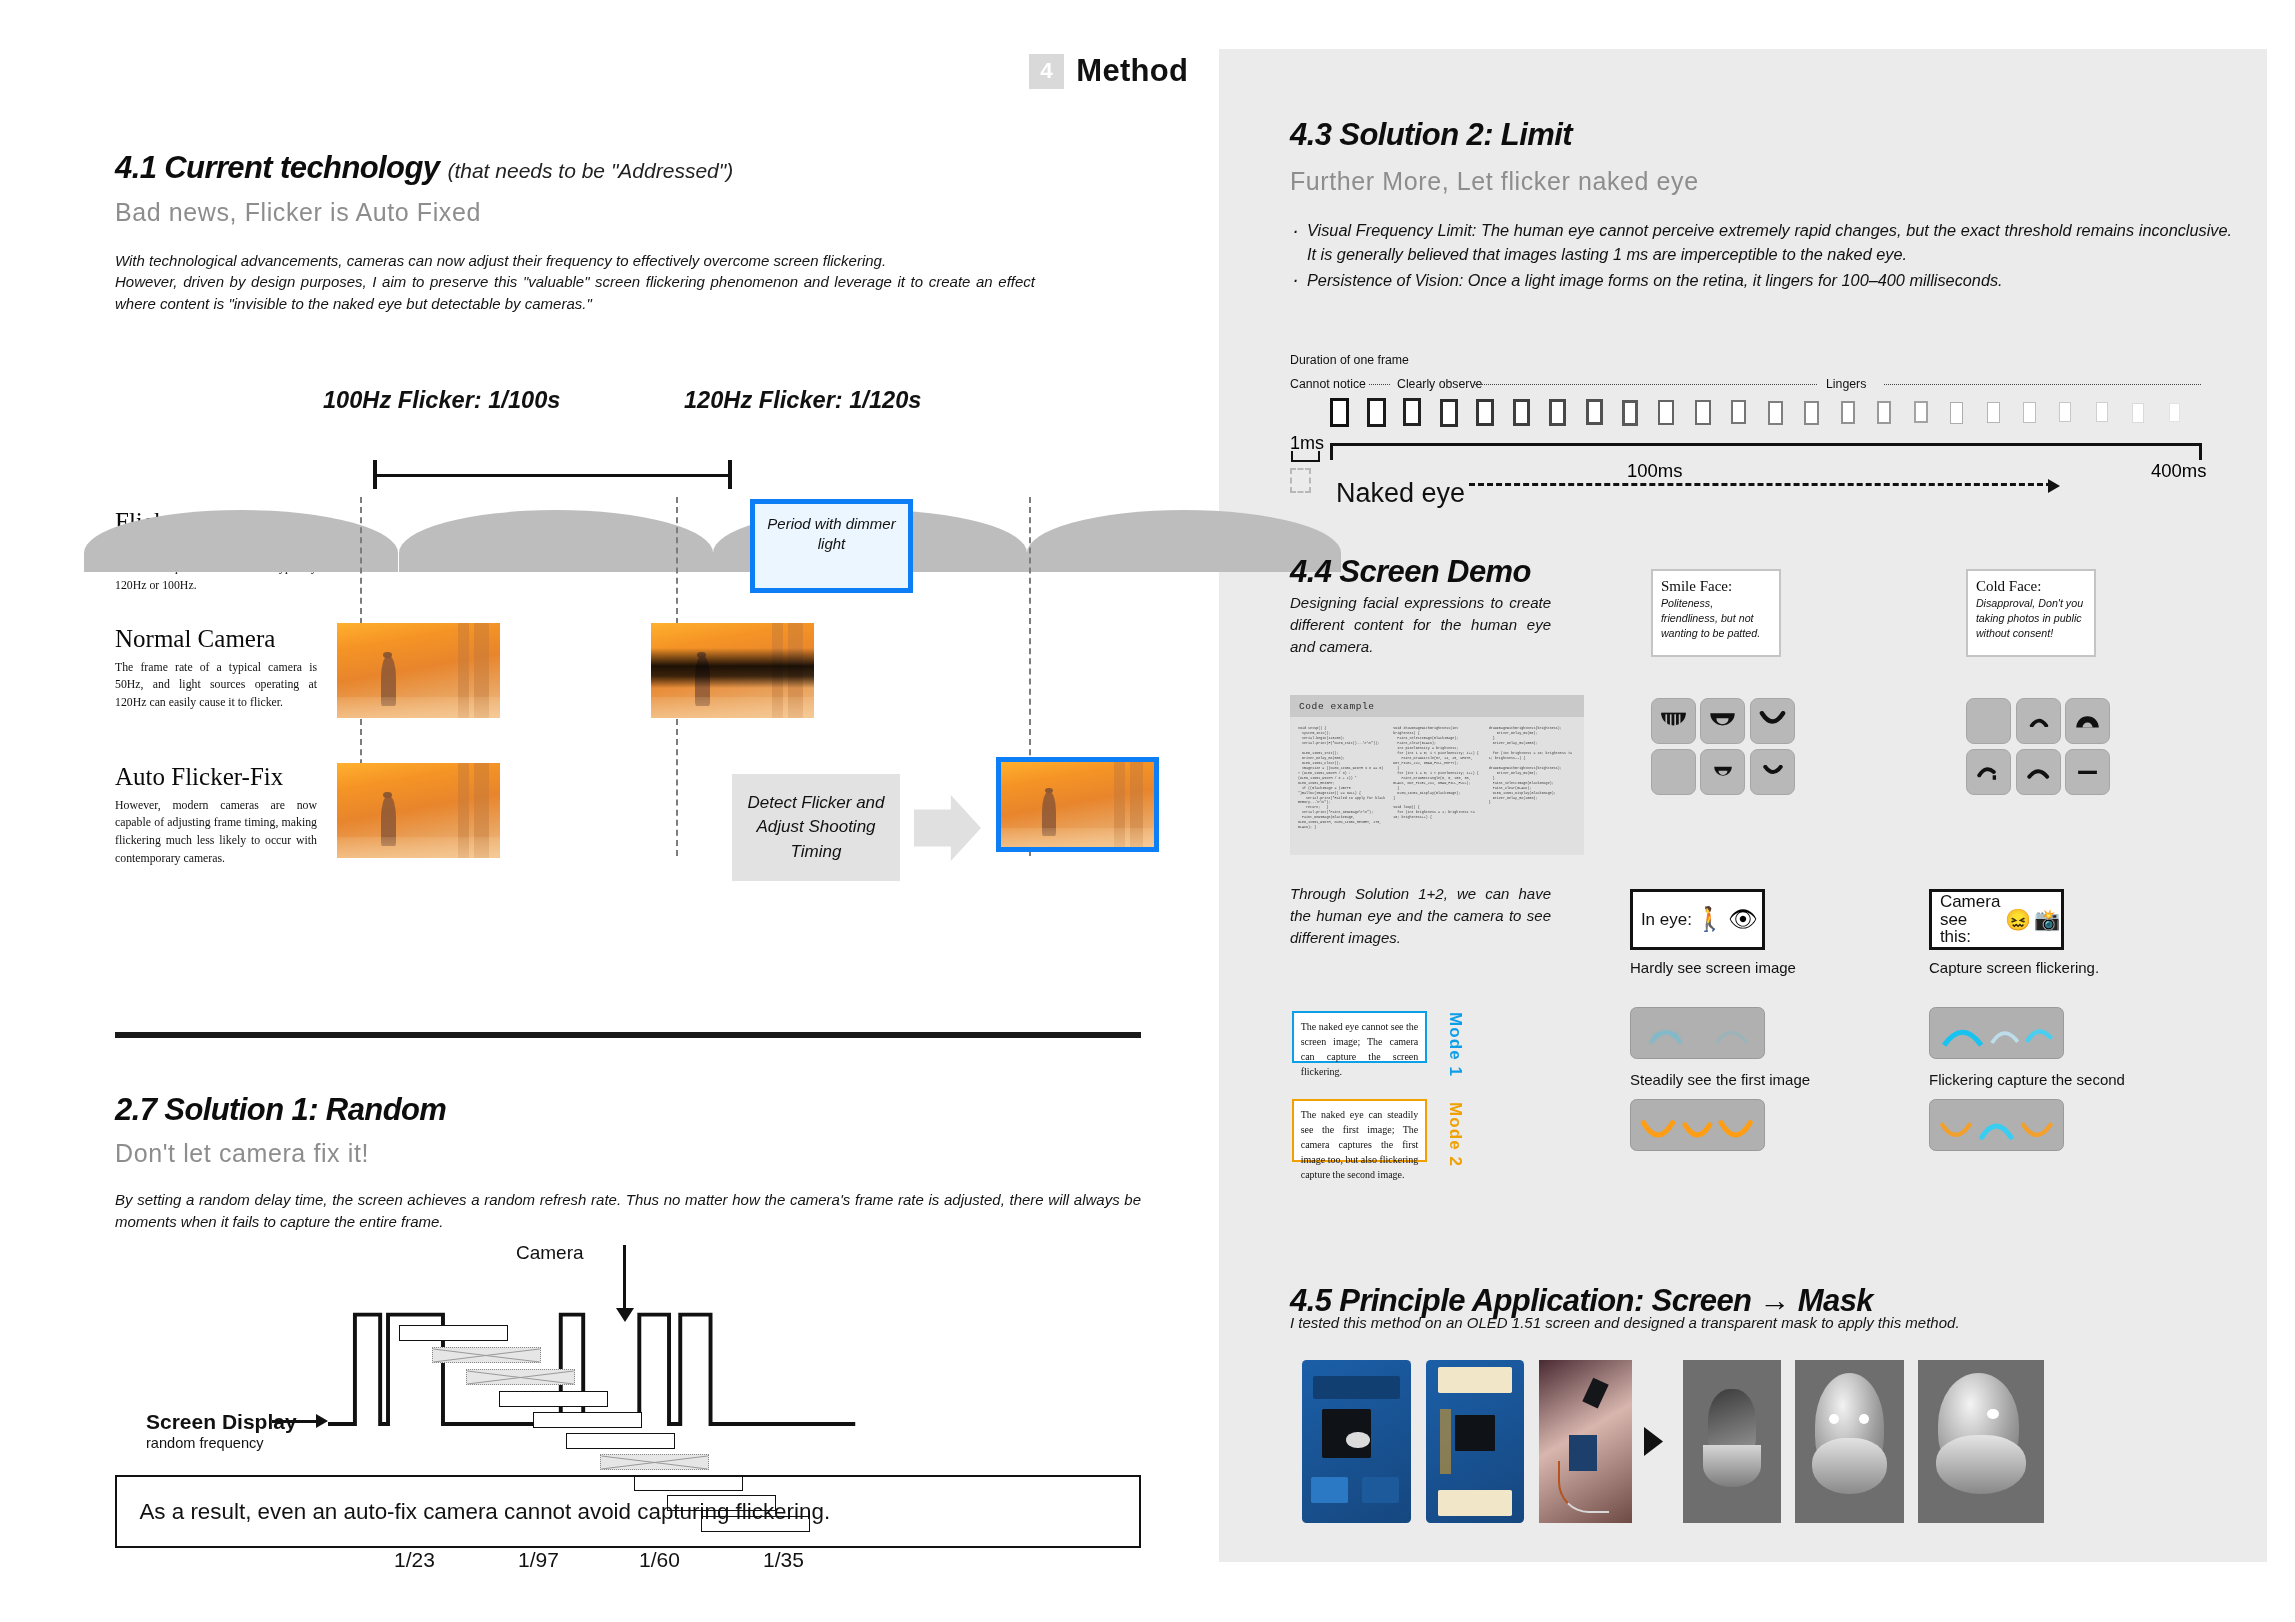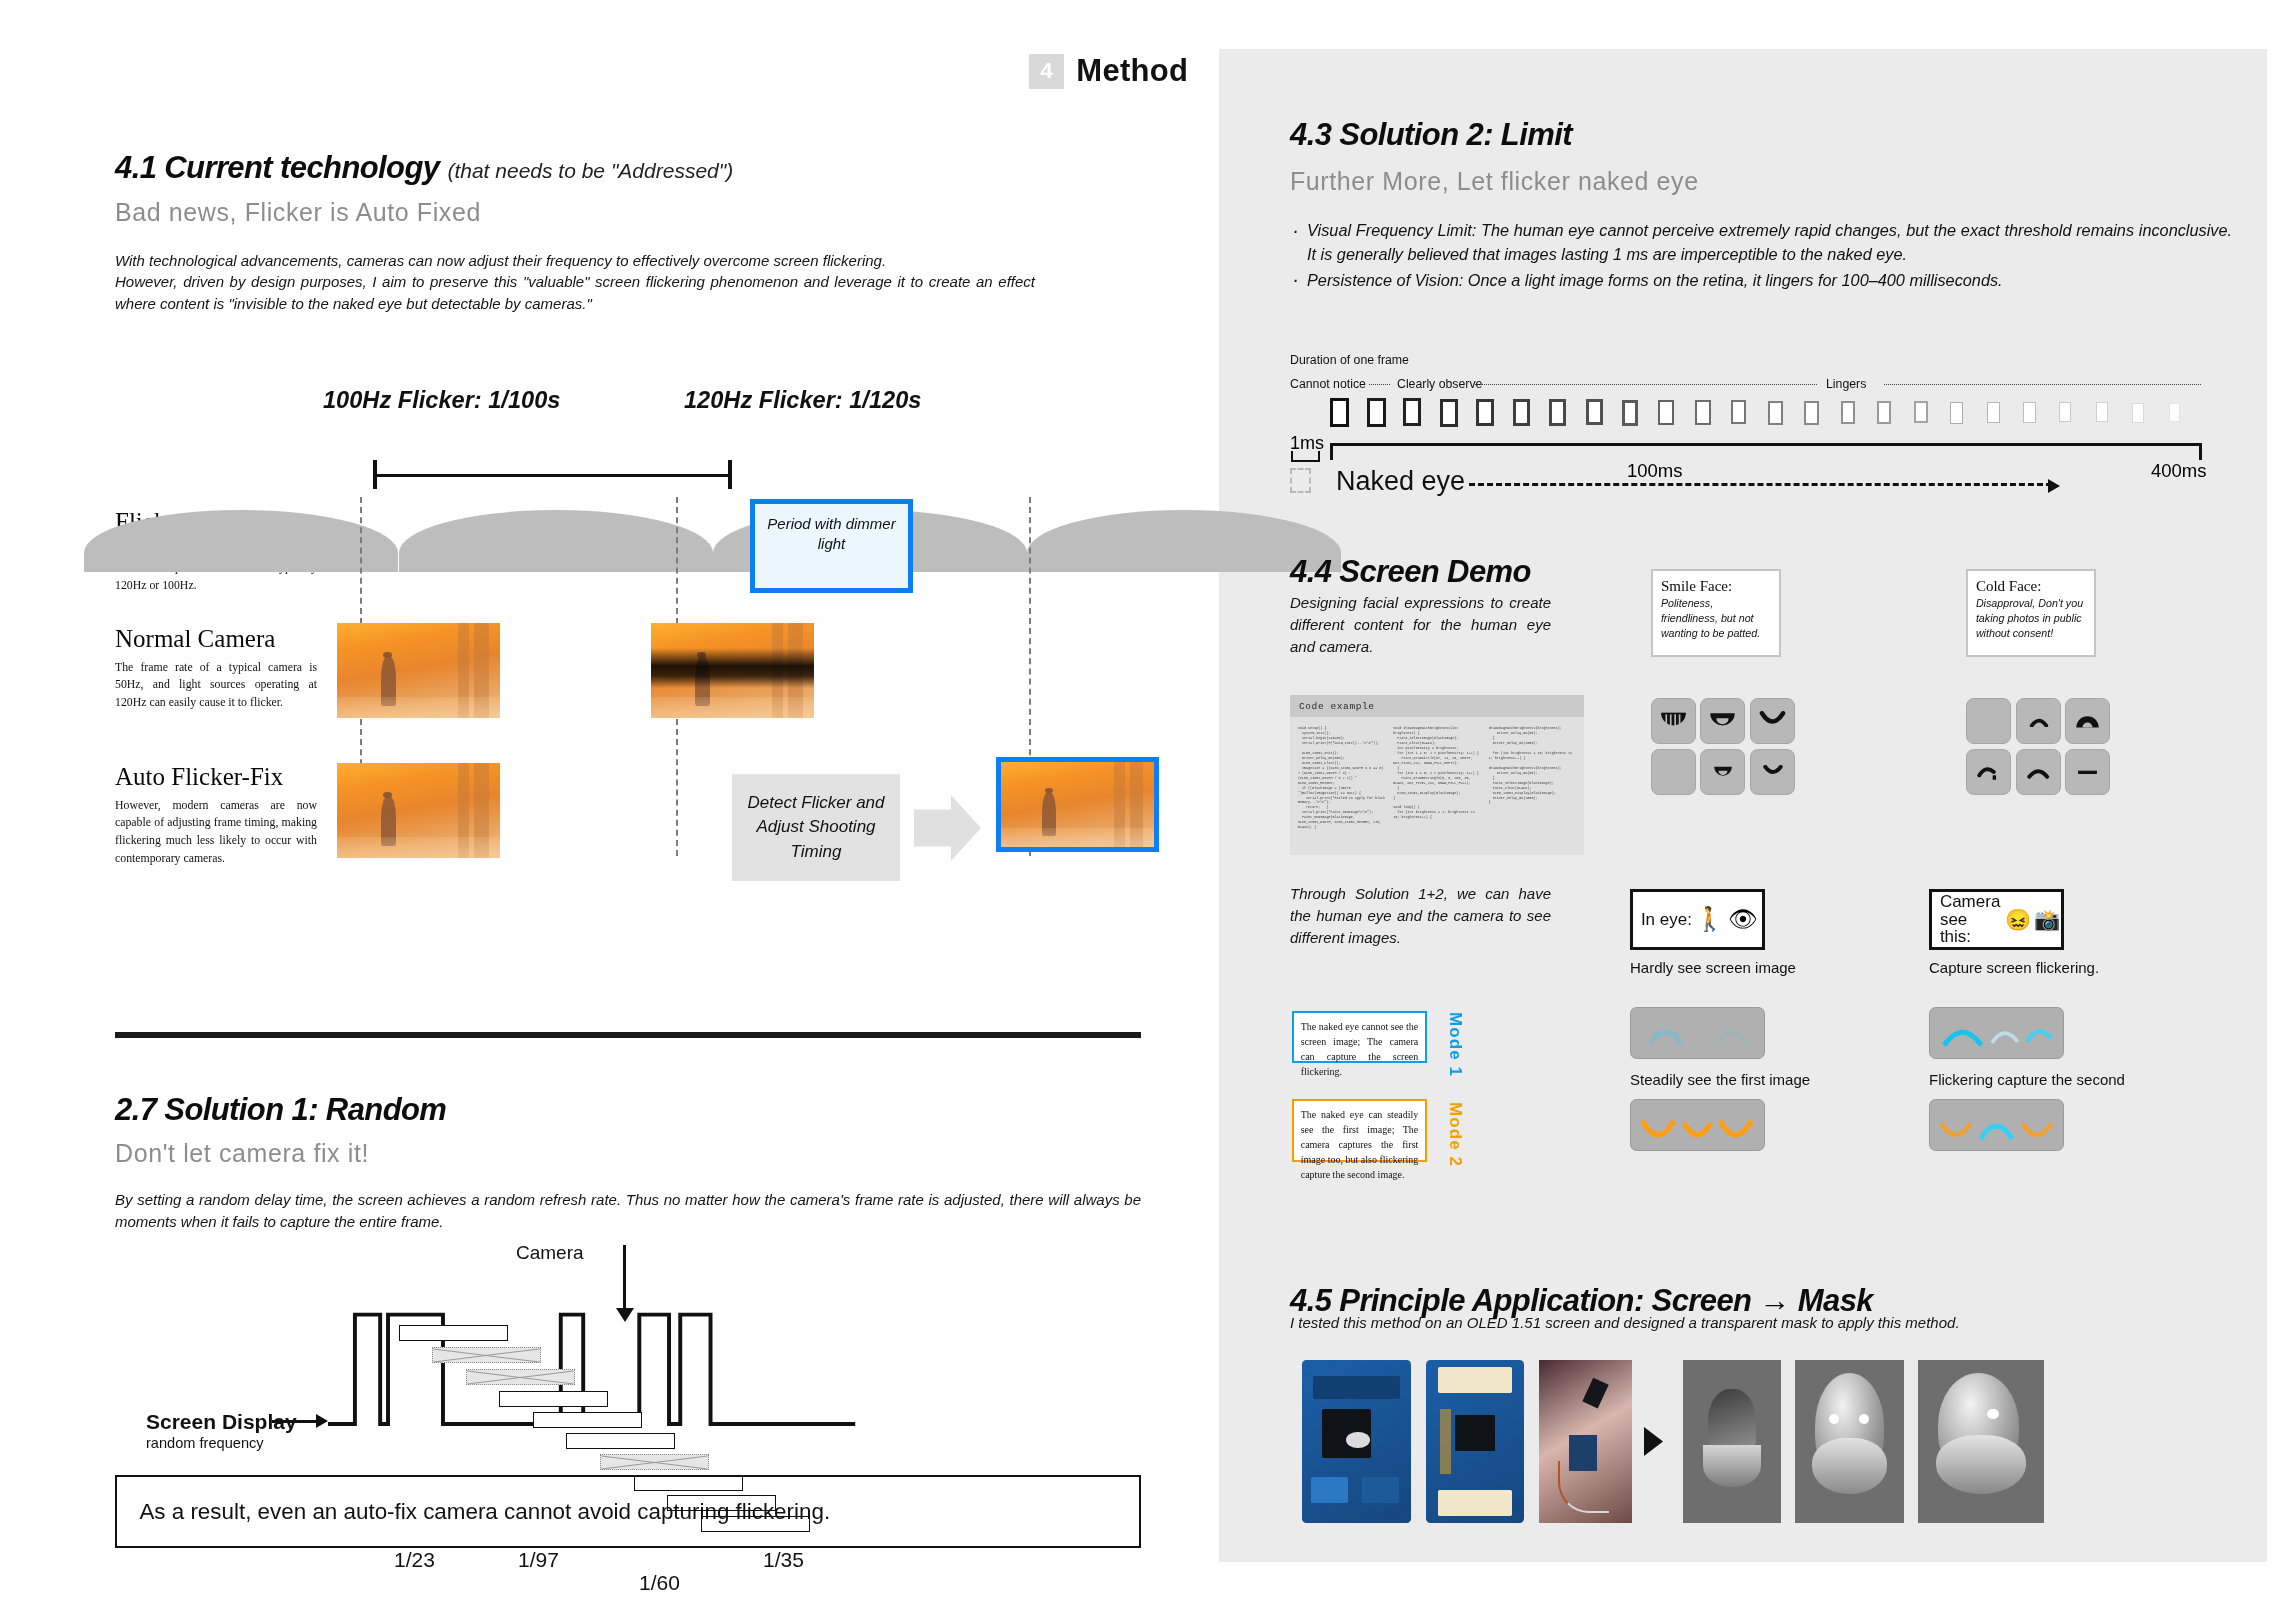--- a/index.html
+++ b/index.html
@@ -116,21 +116,21 @@
   #tl .dur { position:absolute; left:0; top:0; font-size:12.3px; color:#111; font-family:"Liberation Sans Narrow","Liberation Sans",sans-serif;}
   #tl .lab { position:absolute; top:23.6px; font-size:12.3px; color:#111; font-family:"Liberation Sans Narrow","Liberation Sans",sans-serif;}
   #tl .dotline { position:absolute; top:31px; height:0; border-top:1.7px dotted #444; }
   .frame { position:absolute; top:45px; }
   #ms1 { position:absolute; left:0px; top:80px; font-size:18px; font-family:"Liberation Sans Narrow","Liberation Sans",sans-serif;}
   #ms1brace { position:absolute; left:1.1px; top:98px; width:29px; height:11.2px; border:2.2px solid #111; border-top:none;}
   #axis { position:absolute; left:40px; top:90px; width:872px; height:17px;}
   #axis .h { position:absolute; left:0; top:0; width:100%; height:2.8px; background:#111;}
   #axis .c { position:absolute; top:0; width:2.8px; height:17px; background:#111;}
   #dashsq { position:absolute; left:0px; top:115px; width:21px; height:25px; border:2.8px dashed #b8b8b8;}
-  #nakedeye { position:absolute; left:46px; top:113px; font-size:27px; color:#111;
+  #nakedeye { position:absolute; left:46px; top:125px; font-size:27px; color:#111;
               font-family:"Liberation Sans Narrow","Liberation Sans",sans-serif;}
   #ne-arrow { position:absolute; left:179px; top:130px; width:583px; height:0; border-top:3.4px dashed #111; }
   #ne-arrow::after { content:""; position:absolute; left:579px; top:-7.3px; border-top:7.3px solid transparent;
                      border-bottom:7.3px solid transparent; border-left:12.3px solid #111;}
   #ms100 { position:absolute; left:337px; top:107px; font-size:18.5px; font-family:"Liberation Sans Narrow","Liberation Sans",sans-serif;}
   #ms400 { position:absolute; left:861px; top:107px; font-size:18.5px; font-family:"Liberation Sans Narrow","Liberation Sans",sans-serif;}
 
   
   #s44 { position:absolute; left:1290px; top:530px; }
   #s44-para { position:absolute; left:1290px; top:592px; width:261px; }
@@ -297,21 +297,21 @@
   <div class="cambar" style="left:384px; top:149px; width:109px;"></div>
   <div class="cambar" style="left:418px; top:170px; width:109px;"></div>
   <div class="cambar" style="left:451px; top:191px; width:109px;"></div>
   <div class="cambar x" style="left:485px; top:212px; width:109px;"></div>
   <div class="cambar" style="left:519px; top:233px; width:109px;"></div>
   <div class="cambar" style="left:552px; top:253px; width:109px;"></div>
   <div class="cambar" style="left:586px; top:274px; width:109px;"></div>
 
   <div class="tick" style="left:279px; top:306px;">1/23</div>
   <div class="tick" style="left:403px; top:306px;">1/97</div>
-  <div class="tick" style="left:524px; top:306px;margin-top:23px;">1/60</div>
+  <div class="tick" style="left:524px; top:306px;">1/60</div>
   <div class="tick" style="left:648px; top:306px;">1/35</div>
 </div>
 
 <div id="resultbox2" style="top:1475px; height:73px;">
   <span>As a result, even an auto-fix camera cannot avoid capturing flickering.</span>
 </div>
 
 <div id="s43">
   <div class="h-sec">4.3 Solution 2: Limit</div>
   <div id="s43-sub" class="h-sub">Further More, Let flicker naked eye</div>

